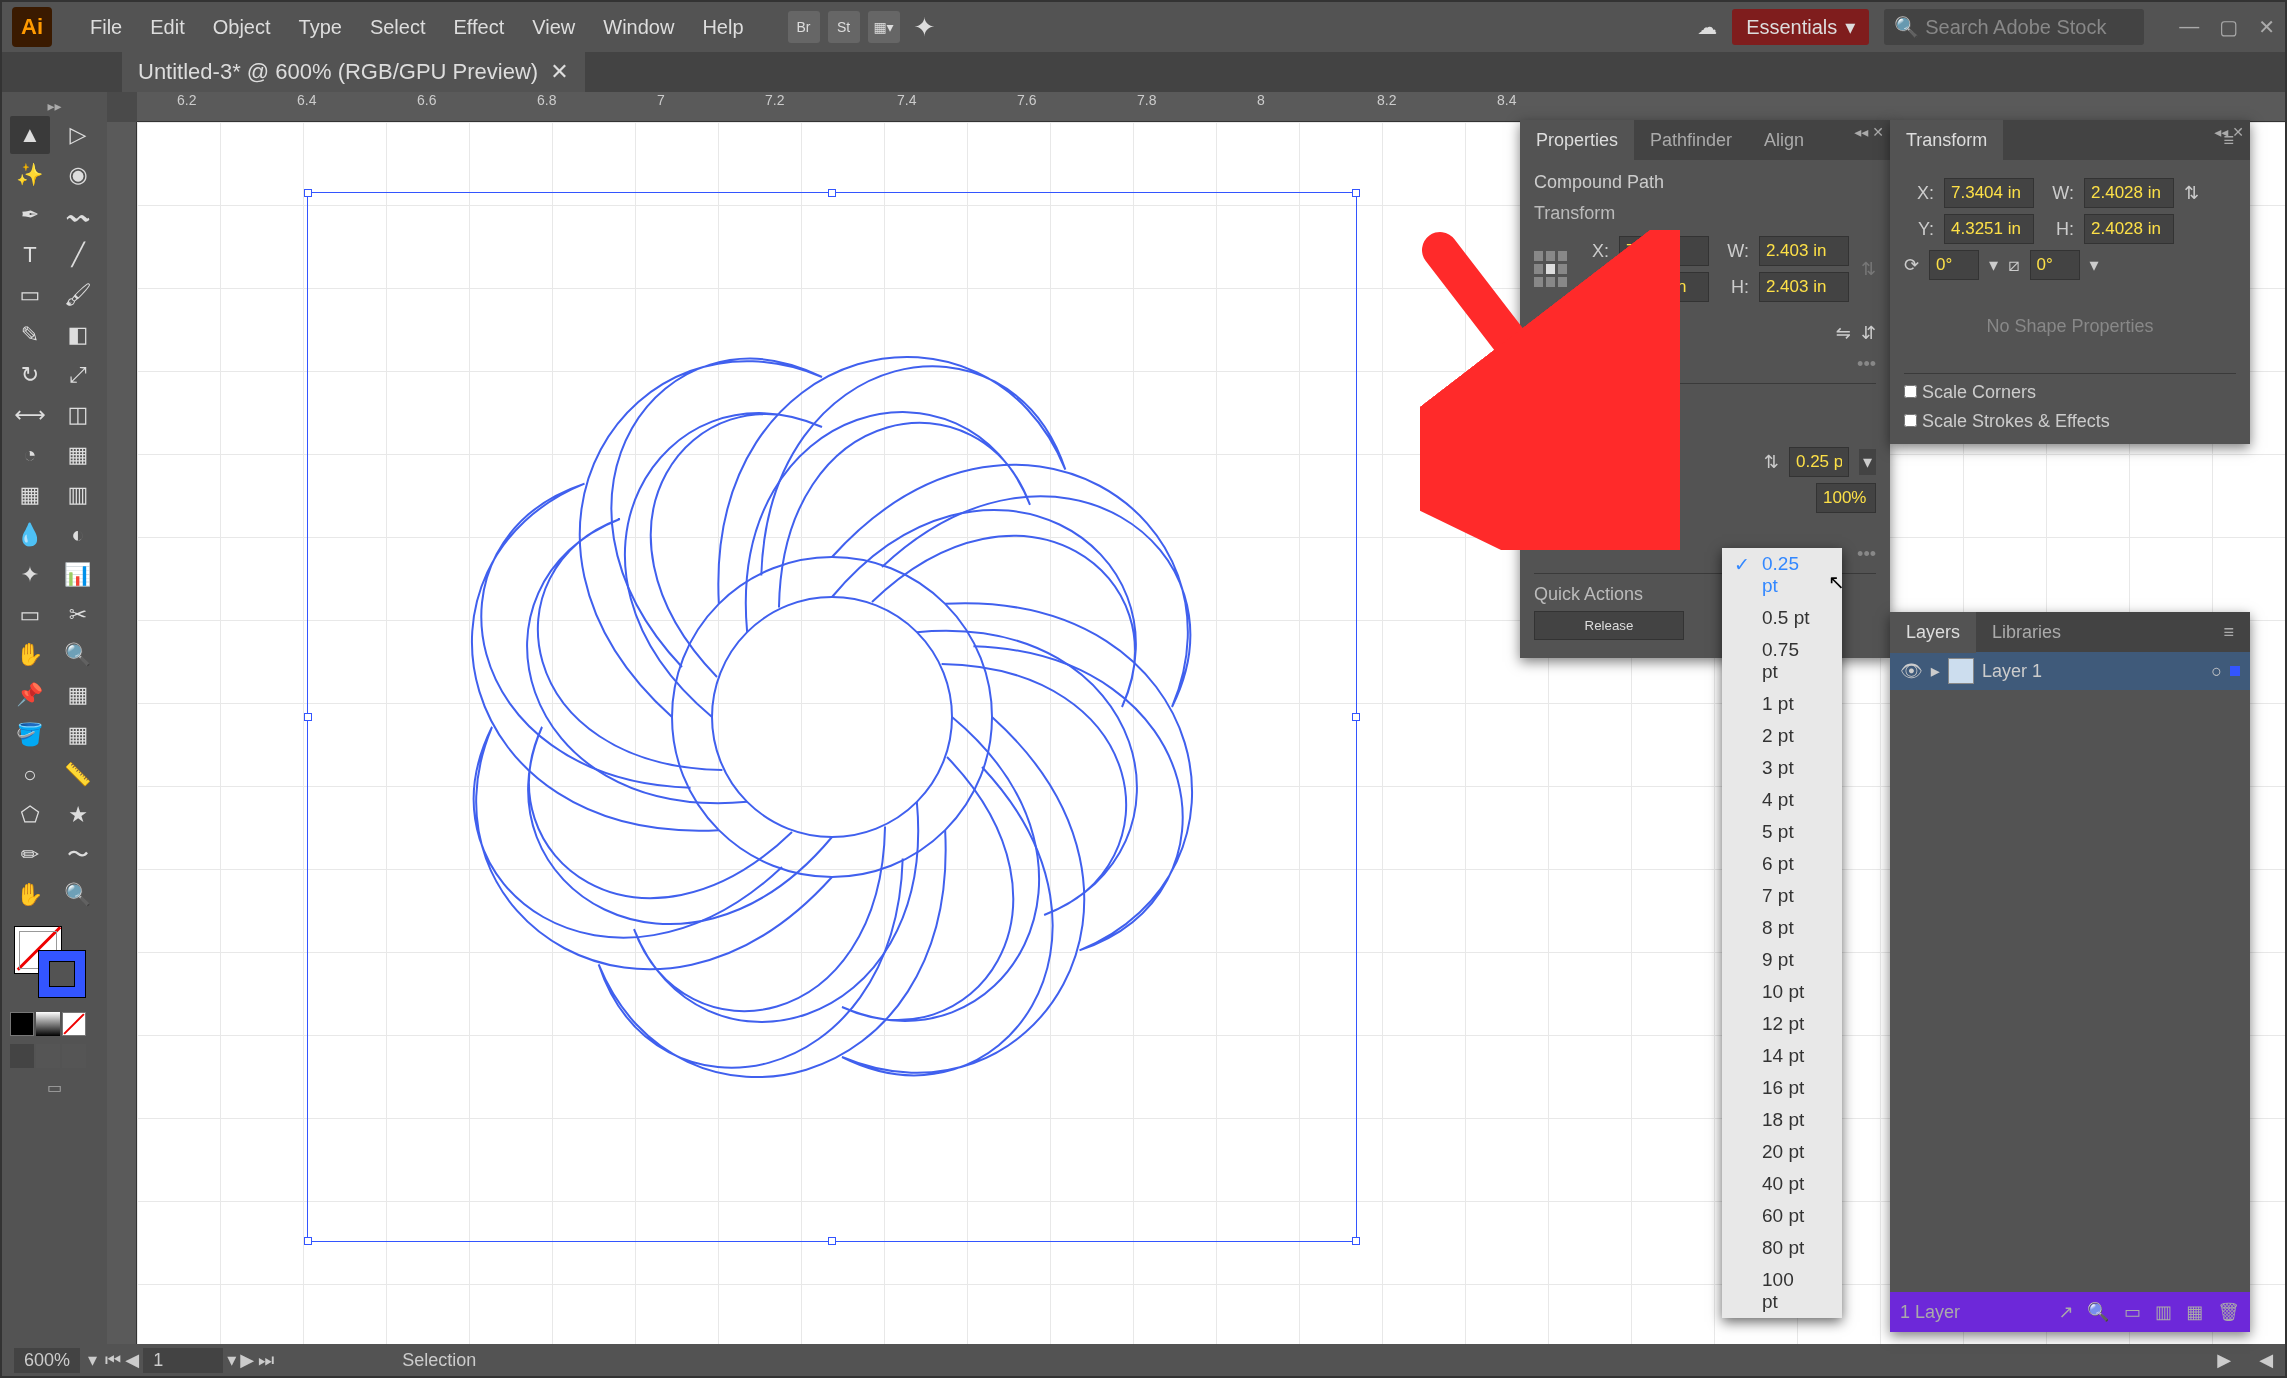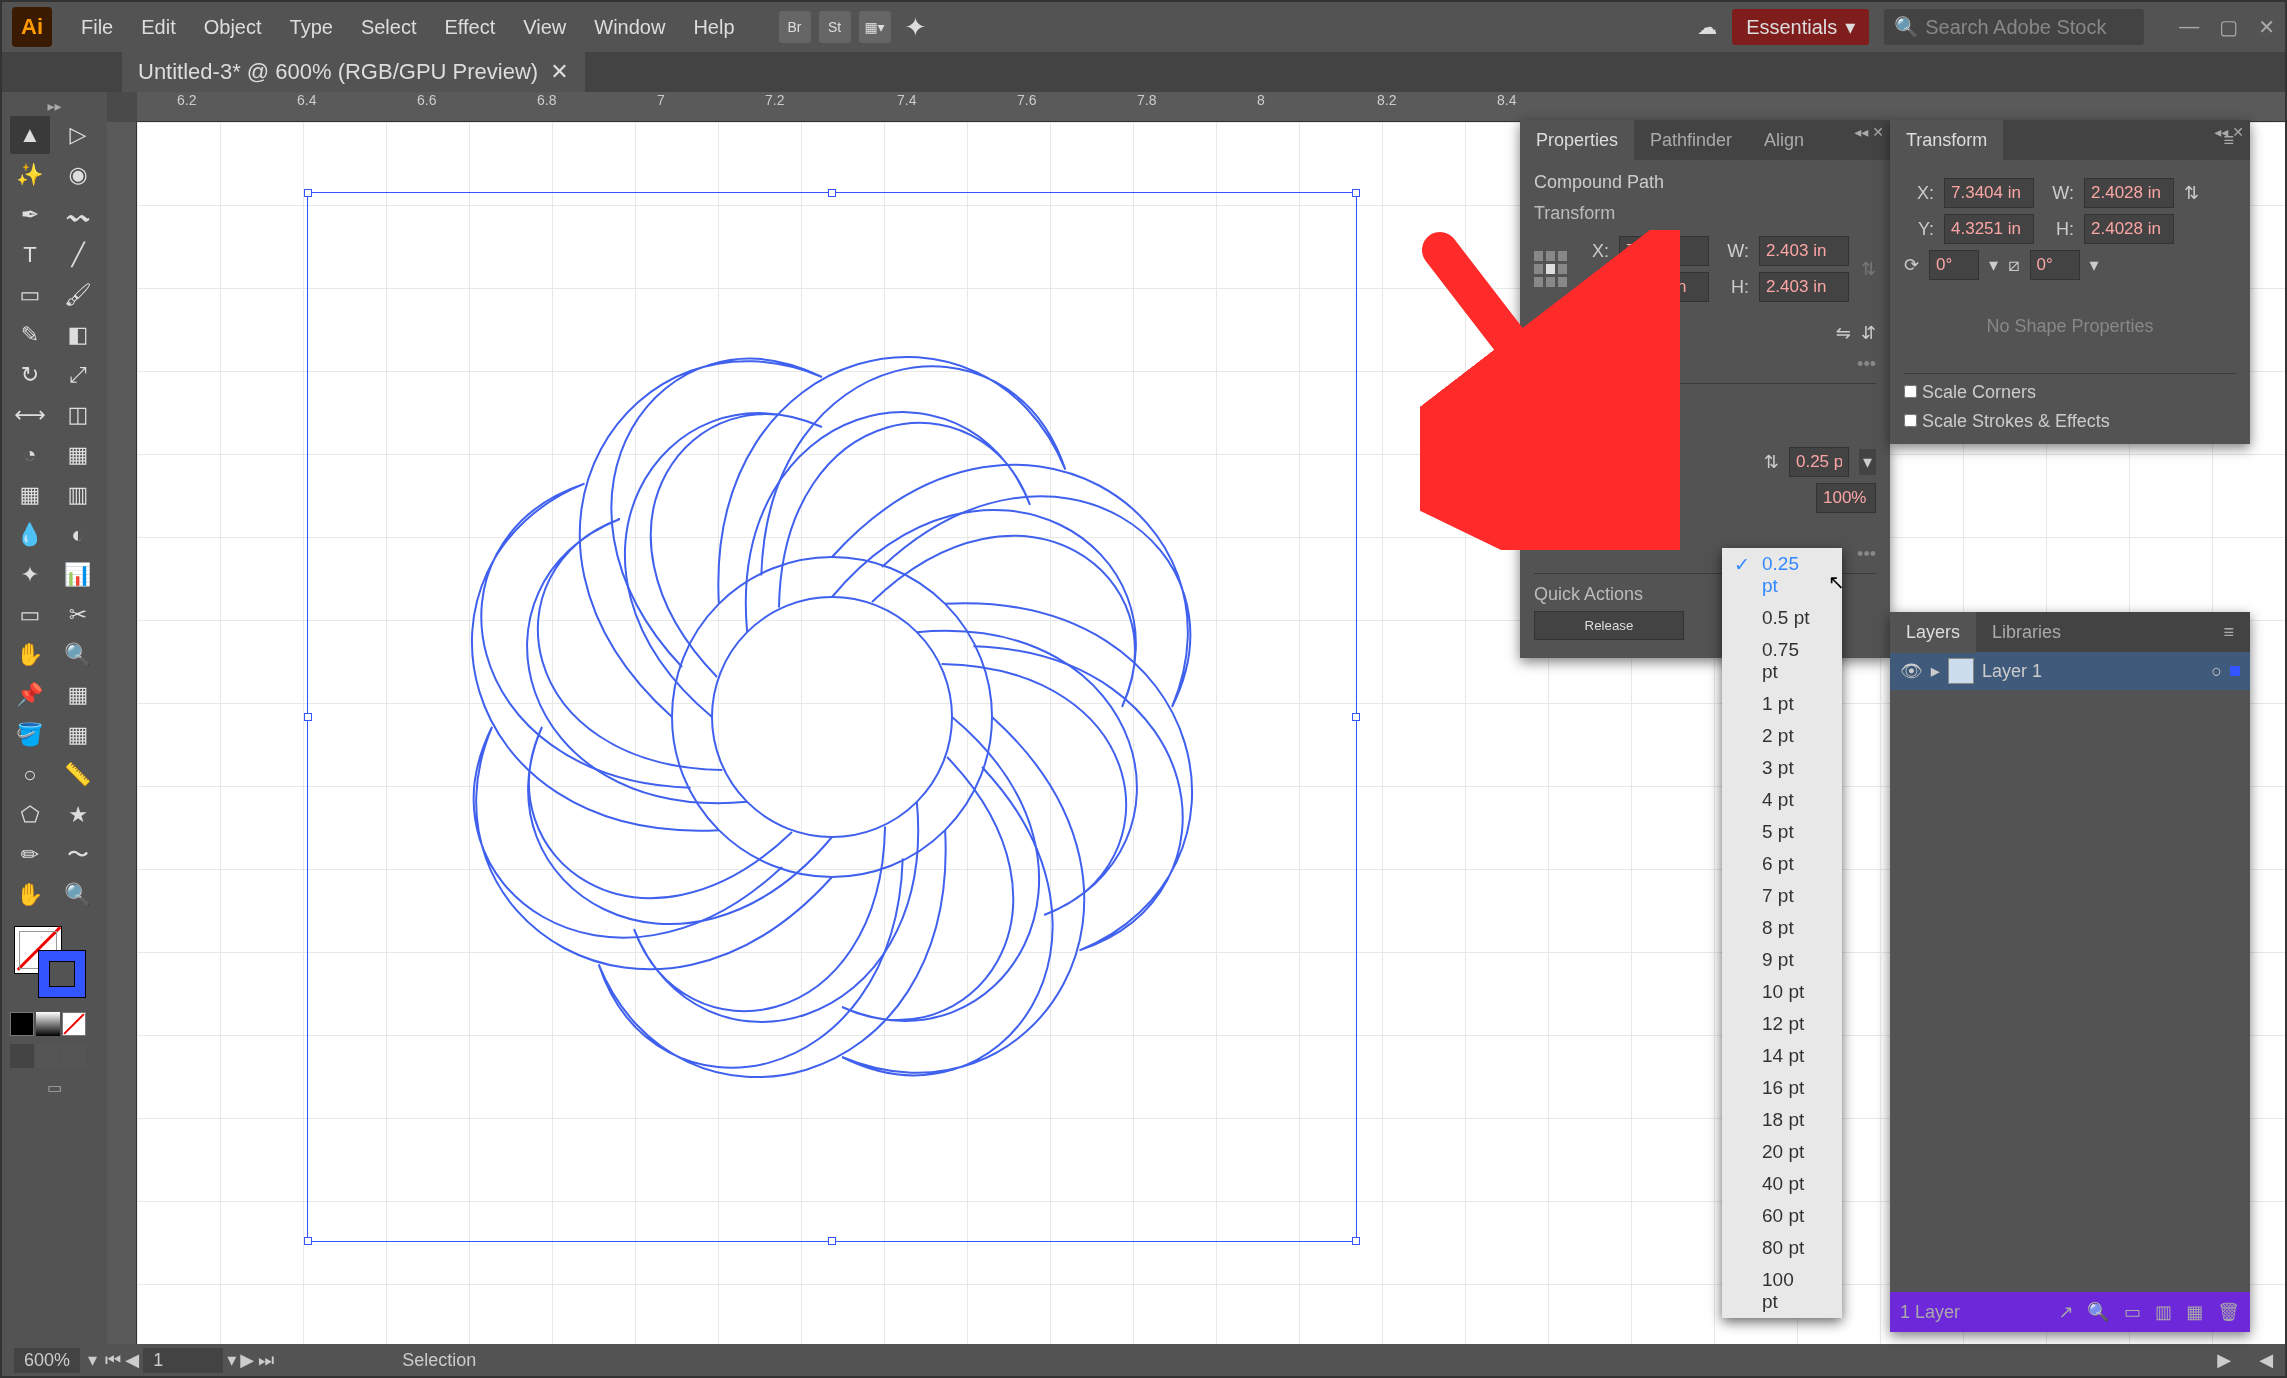--- a/index.html
+++ b/index.html
@@ -1,19 +1,19 @@
 <!DOCTYPE html>
 <html><head>
 <meta charset="utf-8">
 <style>
 * { margin: 0; padding: 0; box-sizing: border-box; font-family: -apple-system, "Segoe UI", sans-serif; }
 body { background: #2a2a2a; width: 2287px; height: 1378px; overflow: hidden; position: relative; transform-origin: top left; }
 .app { width: 100%; height: 100%; display: flex; flex-direction: column; border: 2px solid #333; }
 .titlebar { height: 50px; background: #535353; display: flex; align-items: center; color: #ddd; font-size: 20px; padding: 0 10px; }
-.ai-logo { width: 40px; height: 40px; background: #3a1a00; color: #ff9a00; display: flex; align-items: center; justify-content: center; font-weight: bold; font-size: 22px; margin-right: 15px; border-radius: 4px; }
+.ai-logo { width: 40px; height: 40px; background: #3a1a00; color: #ff9a00; display: flex; align-items: center; justify-content: center; font-weight: bold; font-size: 22px; margin-right: 24px; border-radius: 4px; }
 .menu-item { padding: 0 14px; cursor: pointer; }
 .titlebar-right { margin-left: auto; display: flex; align-items: center; gap: 15px; }
 .icon-box { width: 32px; height: 32px; background: #666; display: flex; align-items: center; justify-content: center; font-size: 14px; border-radius: 3px; text-align: center; }
 .workspace-sel { background: #7f1d1d; padding: 6px 14px; border-radius: 3px; display: flex; align-items: center; gap: 8px; }
 .search-stock { background: #434343; padding: 6px 10px; border-radius: 3px; width: 260px; display: flex; align-items: center; gap: 6px; color: #888; }
 .win-controls { display: flex; gap: 20px; margin-left: 20px; color: #aaa; }
 .tab-strip { height: 40px; background: #434343; display: flex; align-items: center; padding-left: 120px; }
 .doc-tab { background: #535353; padding: 8px 16px; color: #ddd; font-size: 22px; display: flex; align-items: center; gap: 12px; }
 .main-row { flex: 1; display: flex; position: relative; }
 .toolbox { width: 105px; background: #535353; display: flex; flex-direction: column; padding: 6px 8px; gap: 2px; }
@@ -43,21 +43,21 @@
 .nav-arrows { display: flex; gap: 4px; align-items: center; }
 .panel { position: absolute; background: #535353; color: #ccc; font-size: 18px; box-shadow: 0 4px 12px rgba(0,0,0,0.5); }
 .panel-tabs { display: flex; background: #434343; height: 40px; align-items: center; }
 .panel-tab { padding: 10px 16px; cursor: pointer; color: #aaa; }
 .panel-tab.active { background: #535353; color: #ddd; }
 .panel-close { position: absolute; right: 6px; top: 4px; font-size: 14px; color: #aaa; display: flex; gap: 4px; }
 .panel-body { padding: 12px 14px; }
 .section-title { color: #bbb; margin: 10px 0 6px; }
 .field-row { display: flex; align-items: center; gap: 10px; margin: 6px 0; }
 .field-label { width: 30px; text-align: right; color: #ccc; }
-.field-input { background: #434343; border: 1px solid #333; color: #fca5a5; padding: 4px 6px; width: 90px; font-size: 17px; }
+.field-input { background: #434343; border: 1px solid #333; color: #fde047; padding: 4px 6px; width: 90px; font-size: 17px; }
 .link-underline { text-decoration: underline; color: #ccc; }
 .opacity-sw { width: 20px; height: 20px; background: repeating-conic-gradient(#888 0 25%, #ccc 0 50%) 0 0/10px 10px; border: 1px solid #333; }
 .color-sw { width: 20px; height: 20px; border: 1px solid #333; }
 .dropdown-pop { position: absolute; background: #e8e8e8; box-shadow: 0 4px 12px rgba(0,0,0,0.6); font-size: 19px; }
 .dd-item { padding: 5px 28px 5px 40px; color: #333; position: relative; cursor: pointer; }
 .dd-item.sel { color: #3388ff; }
 .dd-check { position: absolute; left: 12px; }
 .btn-panel { background: #434343; border: 1px solid #333; padding: 6px 20px; color: #ddd; }
 .red-arrow { position: absolute; pointer-events: none; }
 .ruler-tick { position: absolute; font-size: 14px; color: #ccc; }

